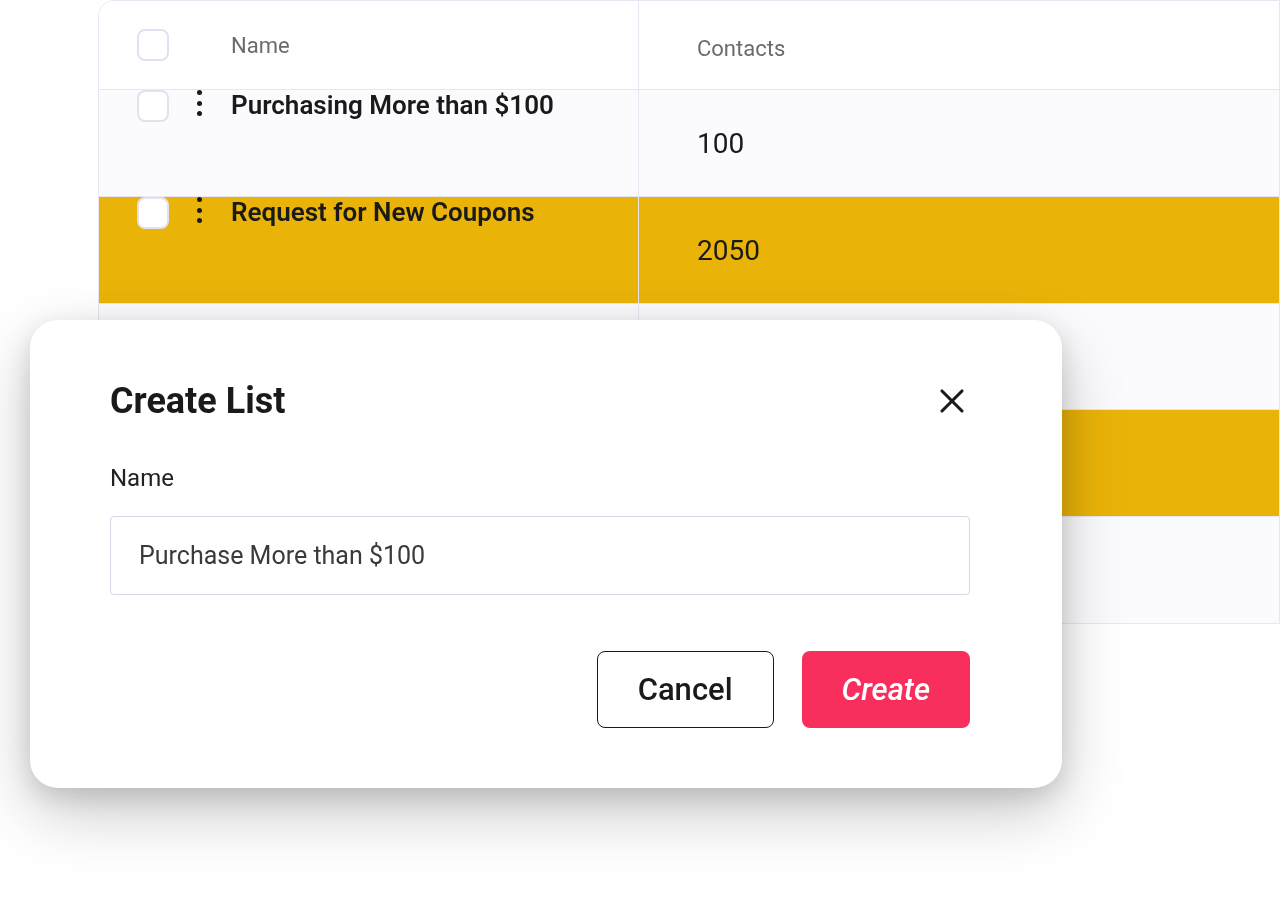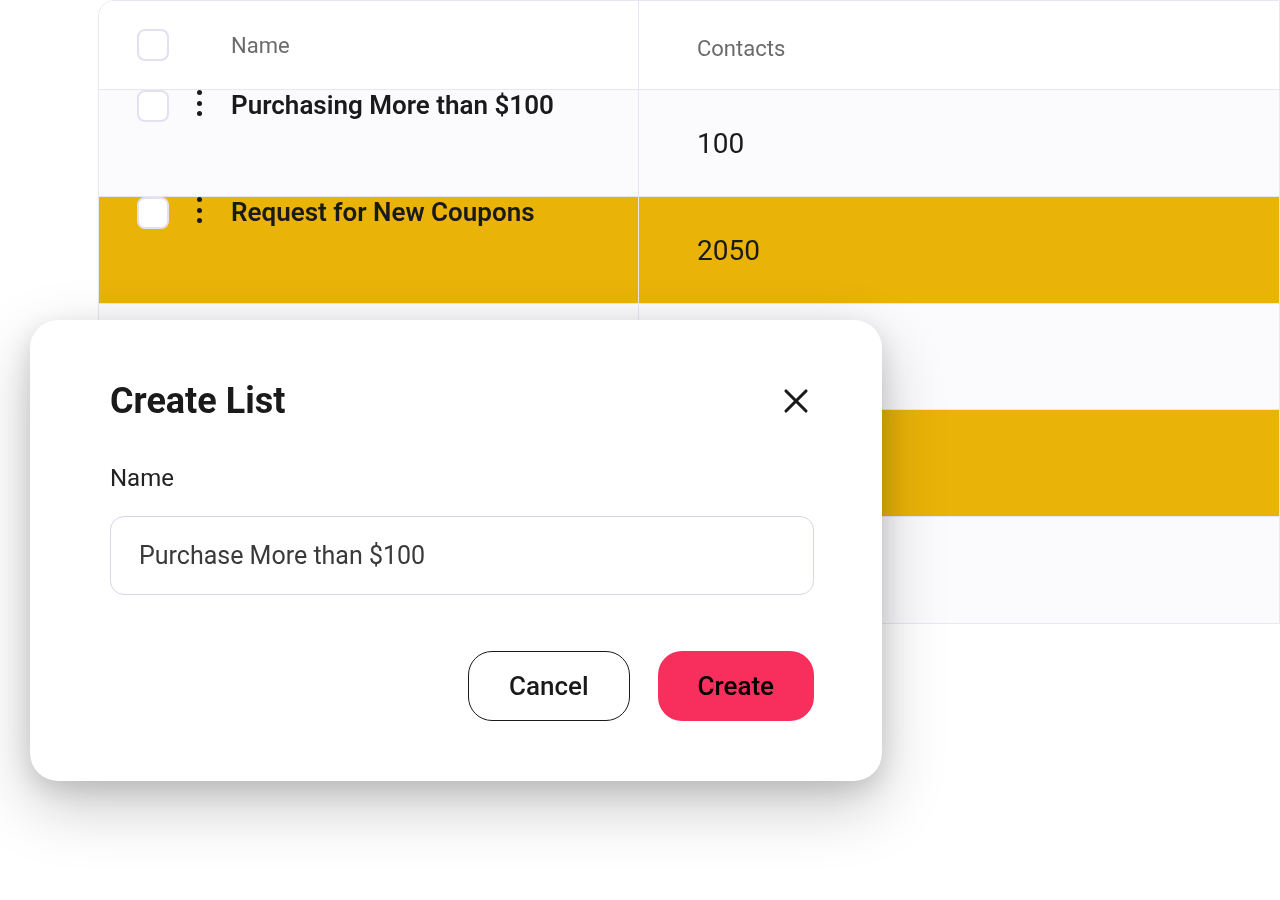--- a/index.html
+++ b/index.html
@@ -112,25 +112,25 @@
     }
     .row-contacts-text {
       color: #1a1a1a;
       font-size: 28px;
       font-weight: 400;
     }
     .modal {
       position: absolute;
       top: 320px;
       left: 30px;
-      width: 852px;
+      width: 1032px;
       background: #ffffff;
       border-radius: 28px;
       box-shadow: 0 24px 64px rgba(0,0,0,0.22), 0 8px 24px rgba(0,0,0,0.12);
-      padding: 60px 68px 60px 80px;
+      padding: 60px 92px 60px 80px;
     }
     .modal-header {
       display: flex;
       justify-content: space-between;
       align-items: center;
       margin-bottom: 42px;
     }
     .modal-title {
       color: #1a1a1a;
       font-size: 36px;
@@ -152,49 +152,50 @@
       color: #222222;
       font-size: 24px;
       font-weight: 400;
       margin-bottom: 24px;
       display: block;
     }
     .text-input {
       width: 100%;
       padding: 24px 28px;
       border: 1px solid #d8d5e8;
-      border-radius: 14px;
+      border-radius: 4px;
       font-size: 25px;
       color: #3a3a3a;
       font-family: inherit;
       outline: none;
     }
     .modal-actions {
       display: flex;
       justify-content: flex-end;
       gap: 28px;
       margin-top: 56px;
     }
     .btn {
       padding: 19px 40px;
-      border-radius: 24px;
-      font-size: 26px;
+      border-radius: 8px;
+      font-size: 31px;
       font-weight: 500;
       cursor: pointer;
       font-family: inherit;
     }
     .btn-cancel {
       background: #ffffff;
       border: 1.5px solid #1a1a1a;
       color: #1a1a1a;
     }
     .btn-create {
       background: #f82e5c;
       border: none;
-      color: #000000;
+      color: #ffffff;
+      font-style: italic;
     }
   </style>
 </head>
 <body>
 
 <div class="table-container">
   <div class="table-header">
     <div class="col-name">
       <div class="checkbox"></div>
       <span class="header-label">Name</span>

